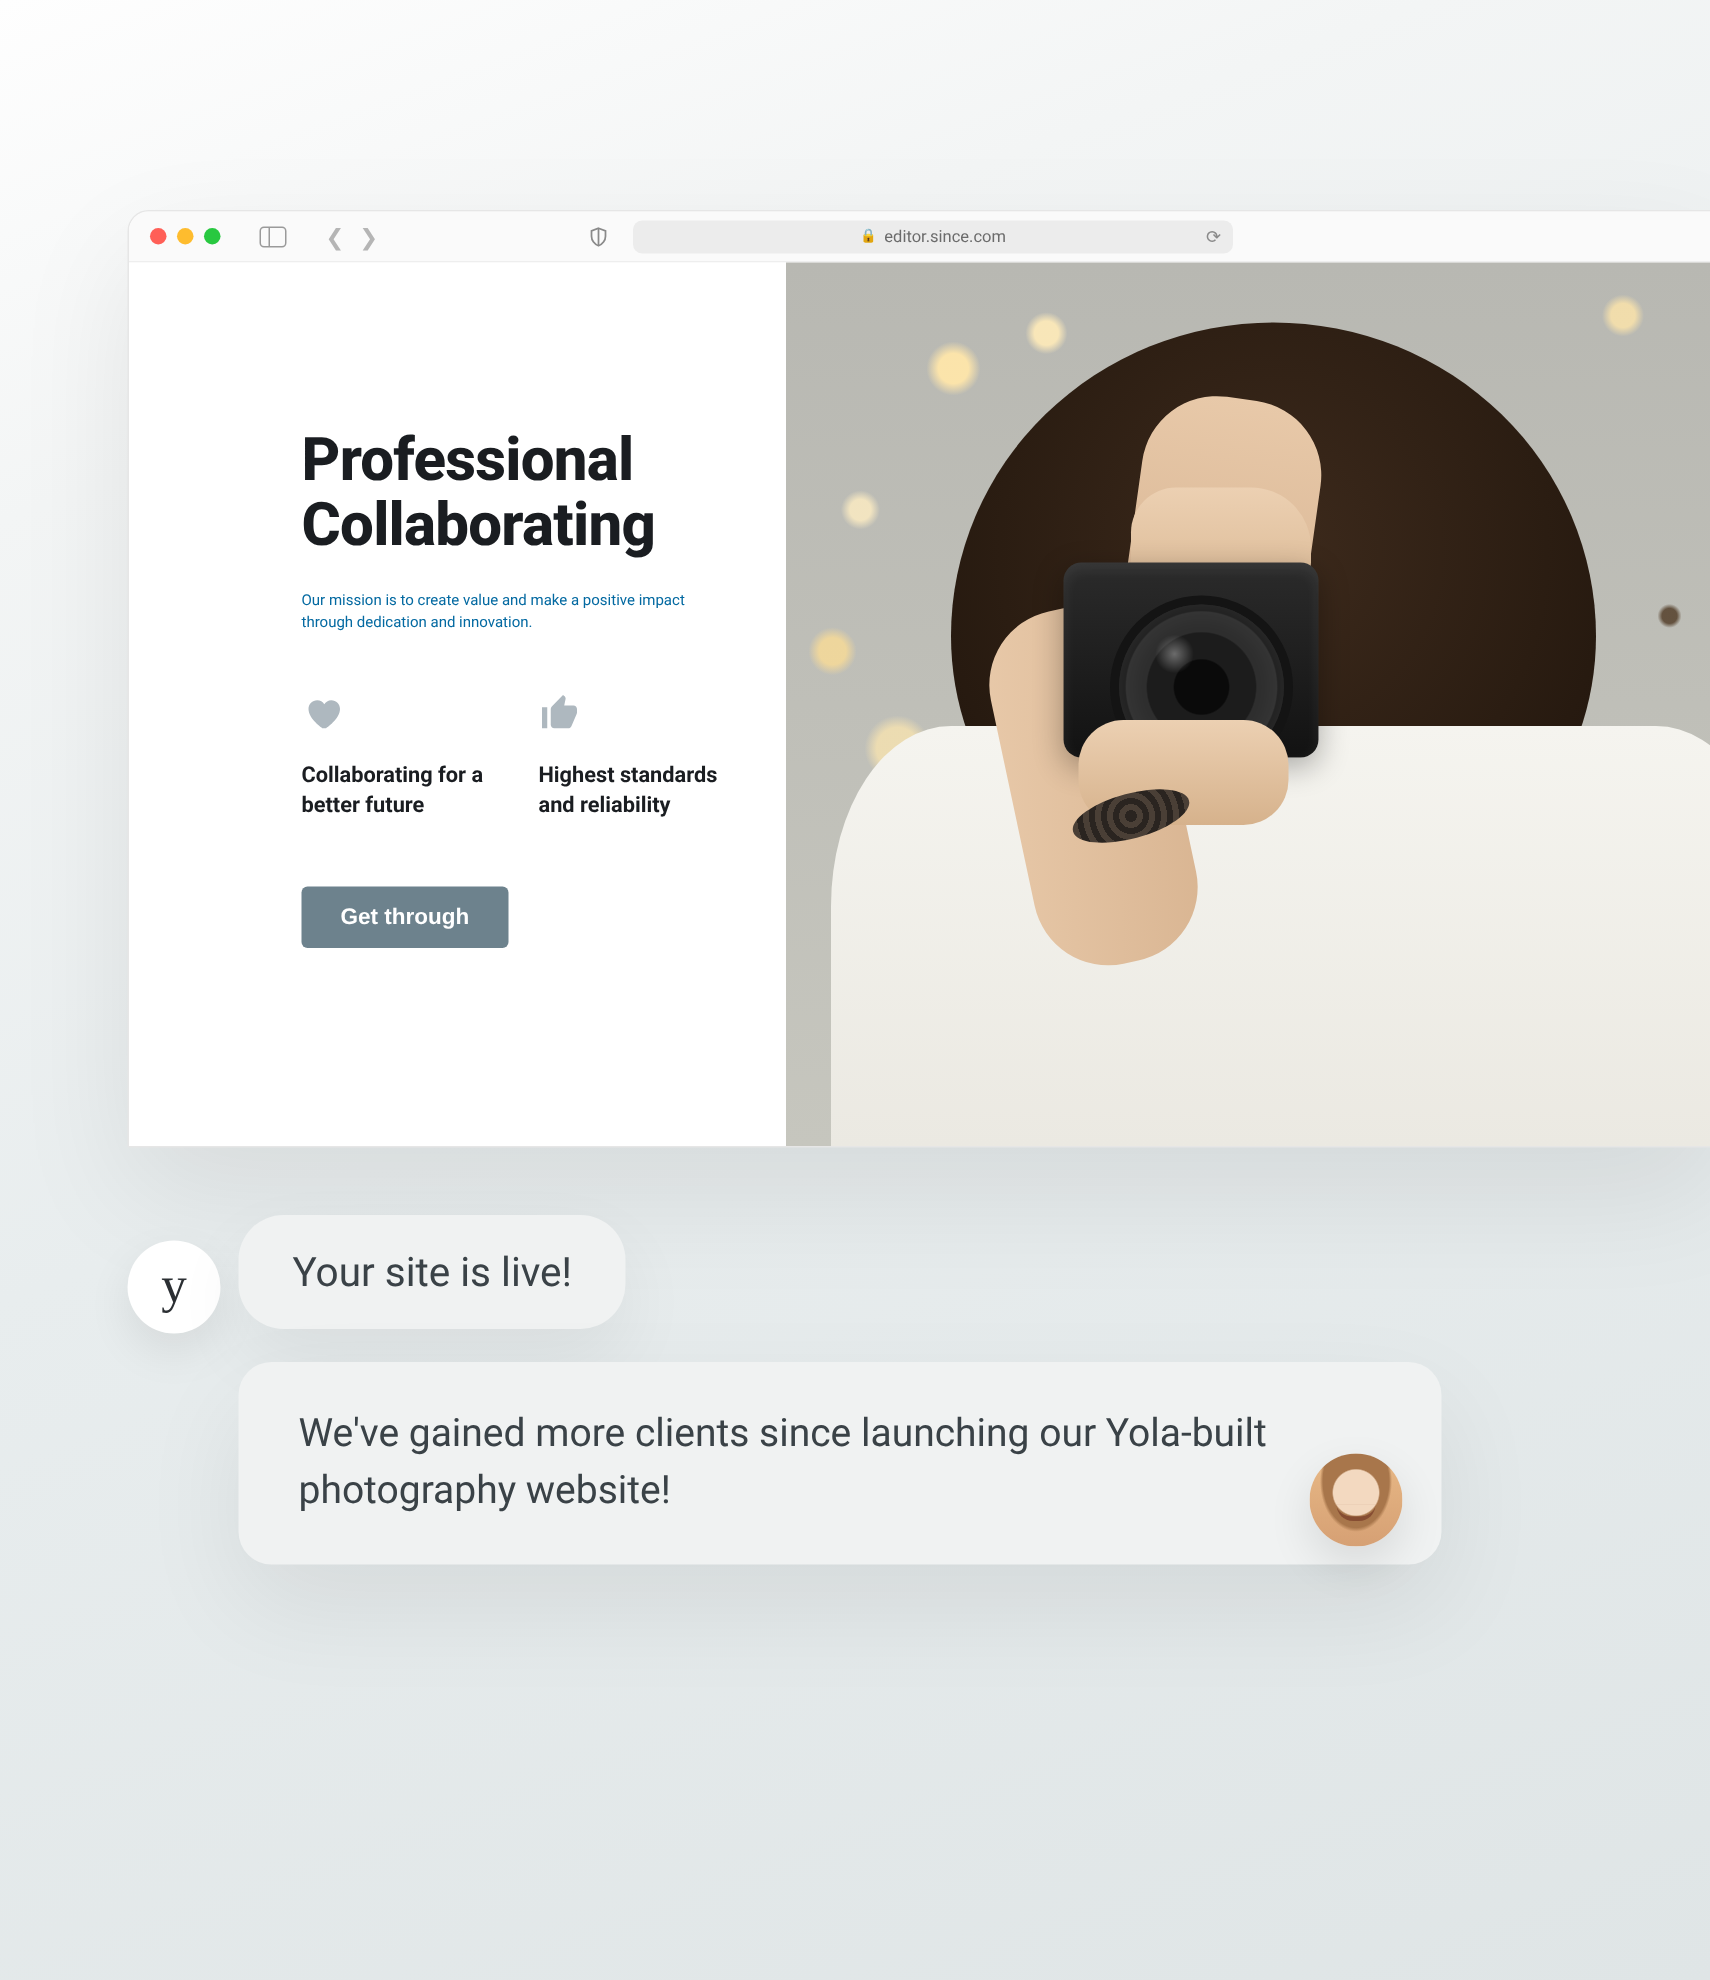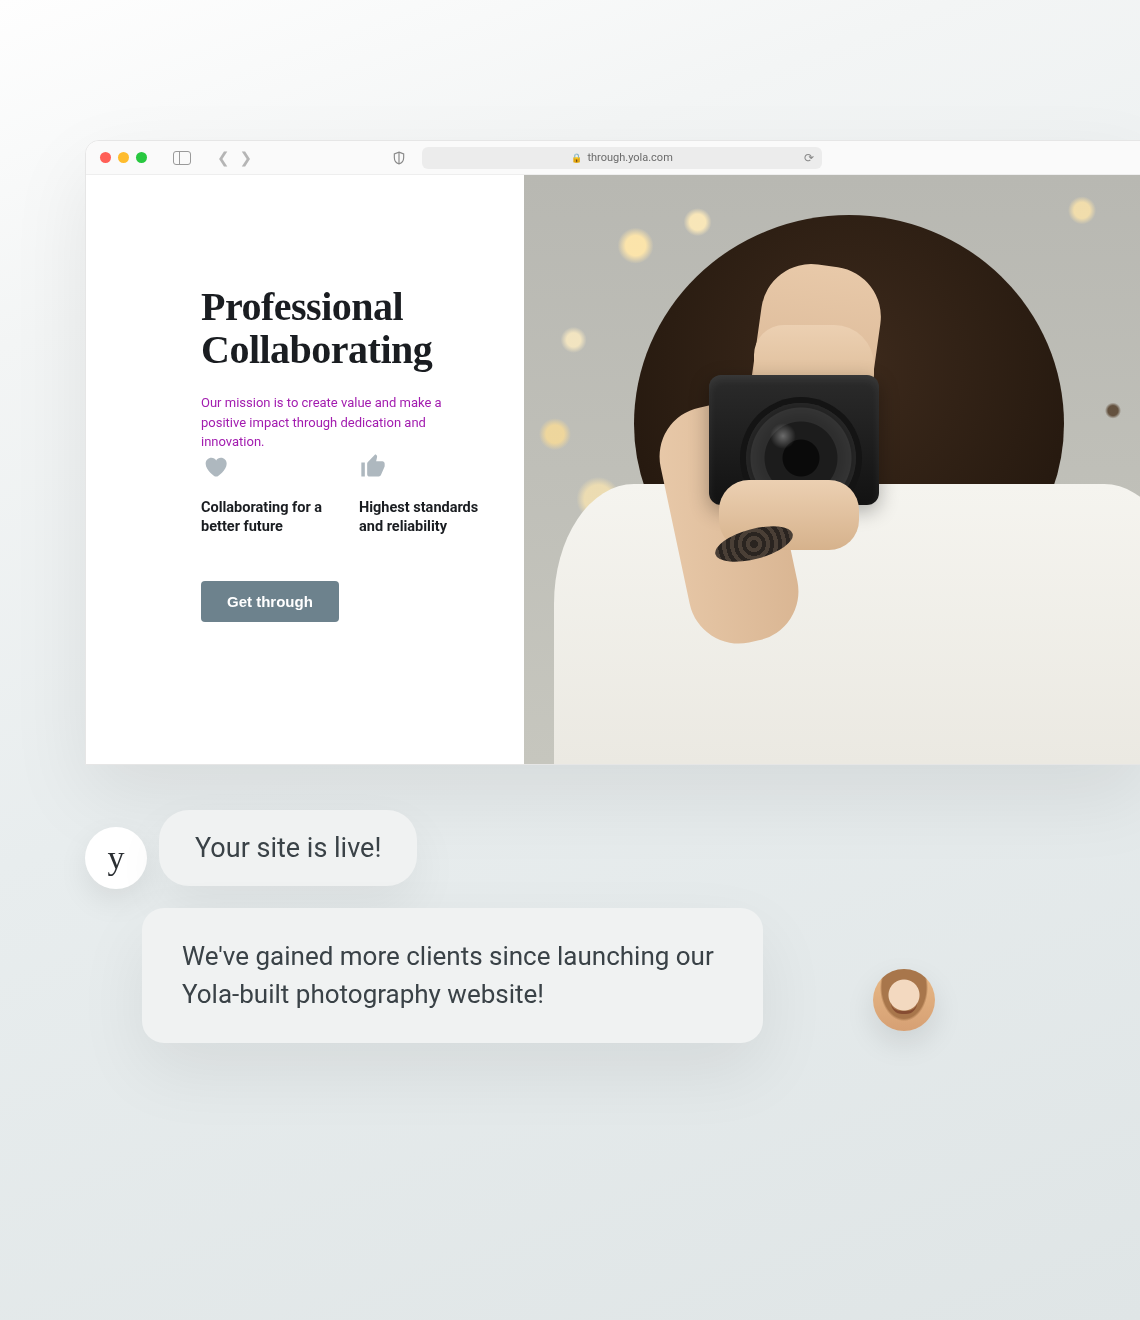--- a/index.html
+++ b/index.html
@@ -203,27 +203,27 @@
     border-radius: 30px;
   }
 
   .hero-title {
     font-size: 40px;
     font-weight: 800;
     color: #1a1d21;
     line-height: 1.08;
     letter-spacing: -0.5px;
     margin-bottom: 22px;
-    font-family: Liberation Serif, serif;
   }
   .hero-sub {
-    font-size: 13px;
-    color: #a21caf;
+    font-size: 10px;
+    color: #0369a1;
     line-height: 1.5;
     max-width: 260px;
+    margin-bottom: 38px;
   }
   .features {
     display: flex;
     gap: 28px;
     margin-bottom: 44px;
   }
   .feat { width: 130px; }
   .feat-icon { color: #aeb8bf; margin-bottom: 18px; }
   .feat-icon svg { width: 28px; height: 28px; display: block; }
   .feat-text {
@@ -267,23 +267,23 @@
     justify-content: center;
     font-size: 34px;
     font-weight: 400;
     color: #2b2f33;
     box-shadow: 0 12px 30px rgba(0,0,0,0.08);
     font-family: Georgia, serif;
   }
 
   .bubble-2 {
     position: absolute;
-    left: 142px;
+    left: 159px;
     top: 908px;
-    width: 621px;
+    width: 802px;
     background: #f0f2f2;
     border-radius: 22px;
     padding: 30px 40px;
     box-shadow: 0 28px 70px rgba(0,0,0,0.07);
   }
   .bubble-2-text { font-size: 26px; color: #3a4247; line-height: 1.45; }
 
   .avatar-user {
     position: absolute;
     left: 873px;
@@ -323,21 +323,21 @@
       <span>❯</span>
     </div>
     <div class="shield-icon">
       <svg viewBox="0 0 24 24" fill="none" stroke="#8a8a8a" stroke-width="2">
           <path d="M12 2l8 3v6c0 5-3.5 9.5-8 11-4.5-1.5-8-6-8-11V5l8-3z"></path>
           <path d="M12 2v20"></path>
         </svg>
     </div>
     <div class="addr-bar">
       <span class="lock">🔒</span>
-      <span>through.yola.com</span>
+      <span>editor.since.com</span>
       <span class="reload">⟳</span>
     </div>
     <div class="spacer-right"></div>
   </div>
 
   <div class="page">
     <div class="page-left">
       <h1 class="hero-title">
         <span>Professional</span><br>
         <span>Collaborating</span><br>

